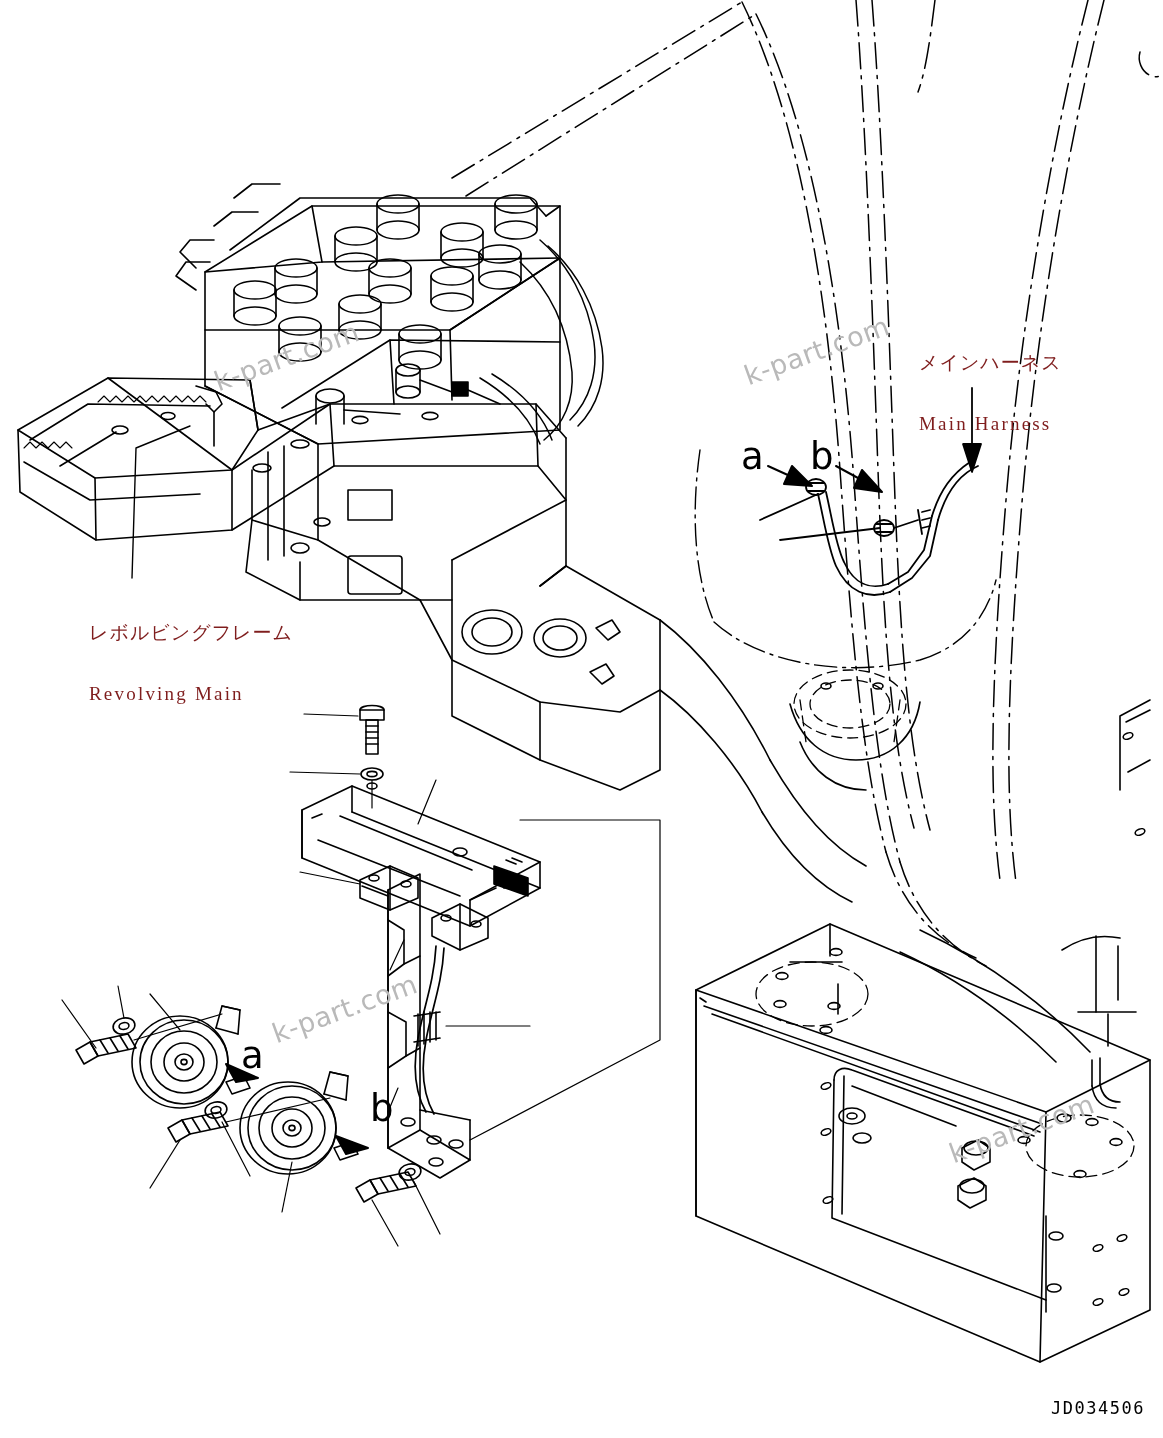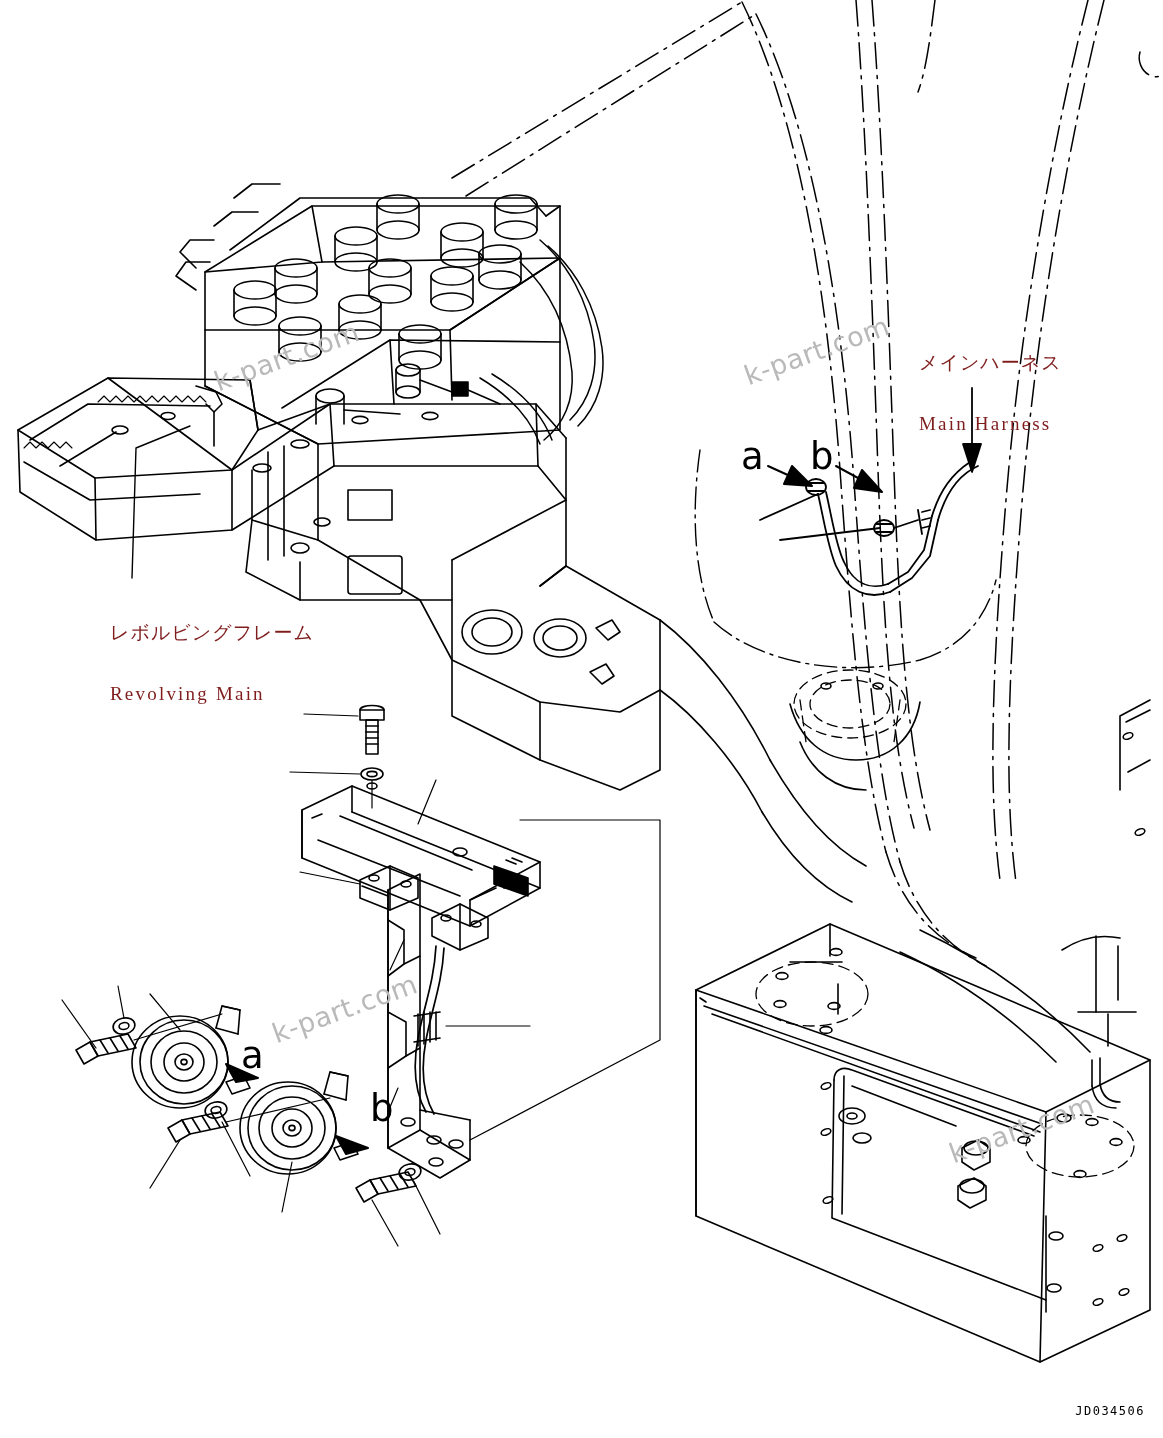--- a/index.html
+++ b/index.html
@@ -22,21 +22,21 @@
     font-size:19px;letter-spacing:2.2px;line-height:23px;display:block;
   }
   .callout{
     position:absolute;
     font-family:"DejaVu Sans","Liberation Sans",sans-serif;
     font-size:37px;font-weight:400;line-height:37px;color:#000;
   }
   #drawing-no{
     position:absolute;right:18px;bottom:20px;
     font-family:"DejaVu Sans Mono","Liberation Mono",monospace;
-    font-size:12px;letter-spacing:1.5px;color:#000;
+    font-size:17px;letter-spacing:1.5px;color:#000;
   }
   .wm{
     position:absolute;color:#b9b9b9;
     font-family:"DejaVu Sans","Liberation Sans",sans-serif;
     font-size:27px;letter-spacing:0.5px;white-space:nowrap;
     transform-origin:0 0;user-select:none;
   }
 </style>
 </head>
 <body>
@@ -569,21 +569,21 @@
     </g>
   </svg>
 
   <div id="watermarks">
       <div class="wm" style="left: 210px; top: 368px; transform: rotate(-20deg); color: rgb(185, 185, 185);">k-part.com</div>
       <div class="wm" style="left: 740px; top: 362px; transform: rotate(-20deg); color: rgb(185, 185, 185);">k-part.com</div>
       <div class="wm" style="left: 268px; top: 1020px; transform: rotate(-20deg); color: rgb(185, 185, 185);">k-part.com</div>
       <div class="wm" style="left: 945px; top: 1140px; transform: rotate(-20deg); color: rgb(185, 185, 185);">k-part.com</div>
     </div>
 
-  <div class="lbl" style="left:110px;top:583px;">
+  <div class="lbl" style="left:89px;top:583px;">
     <span class="jp">レボルビングフレーム</span>
     <span class="en">Revolving Main</span>
   </div>
 
   <div class="lbl" style="left:919px;top:313px;">
     <span class="jp">メインハーネス</span>
     <span class="en">Main Harness</span>
   </div>
 
   <div class="callout" style="left:741px;top:438px;">a</div>

